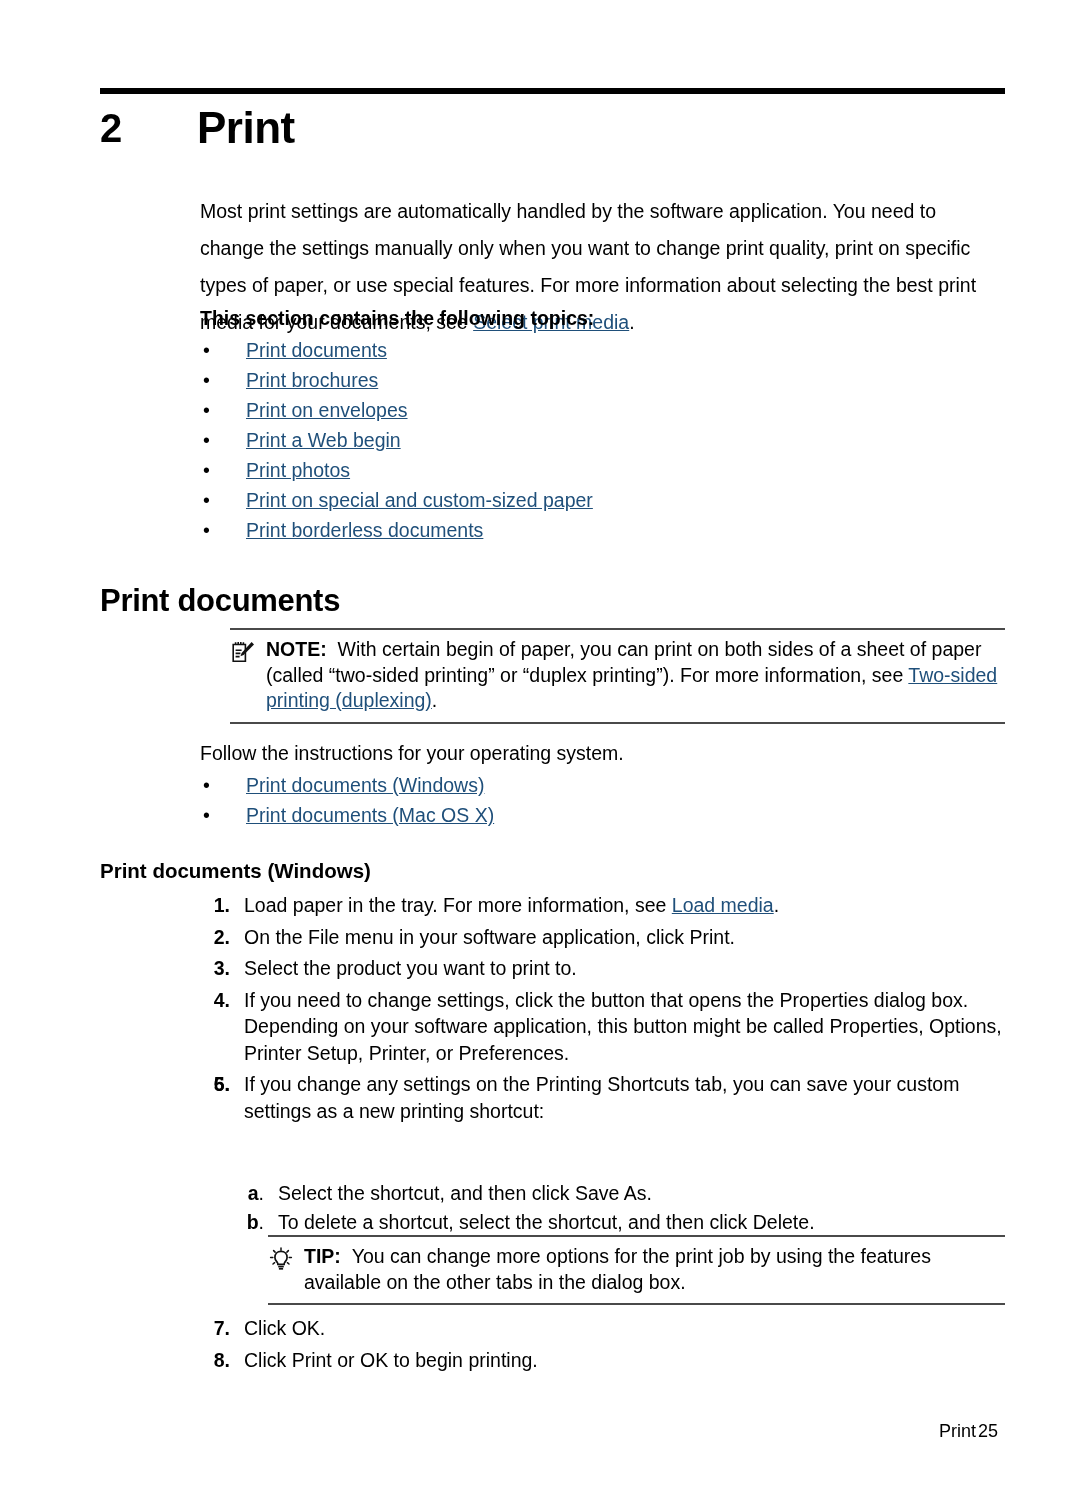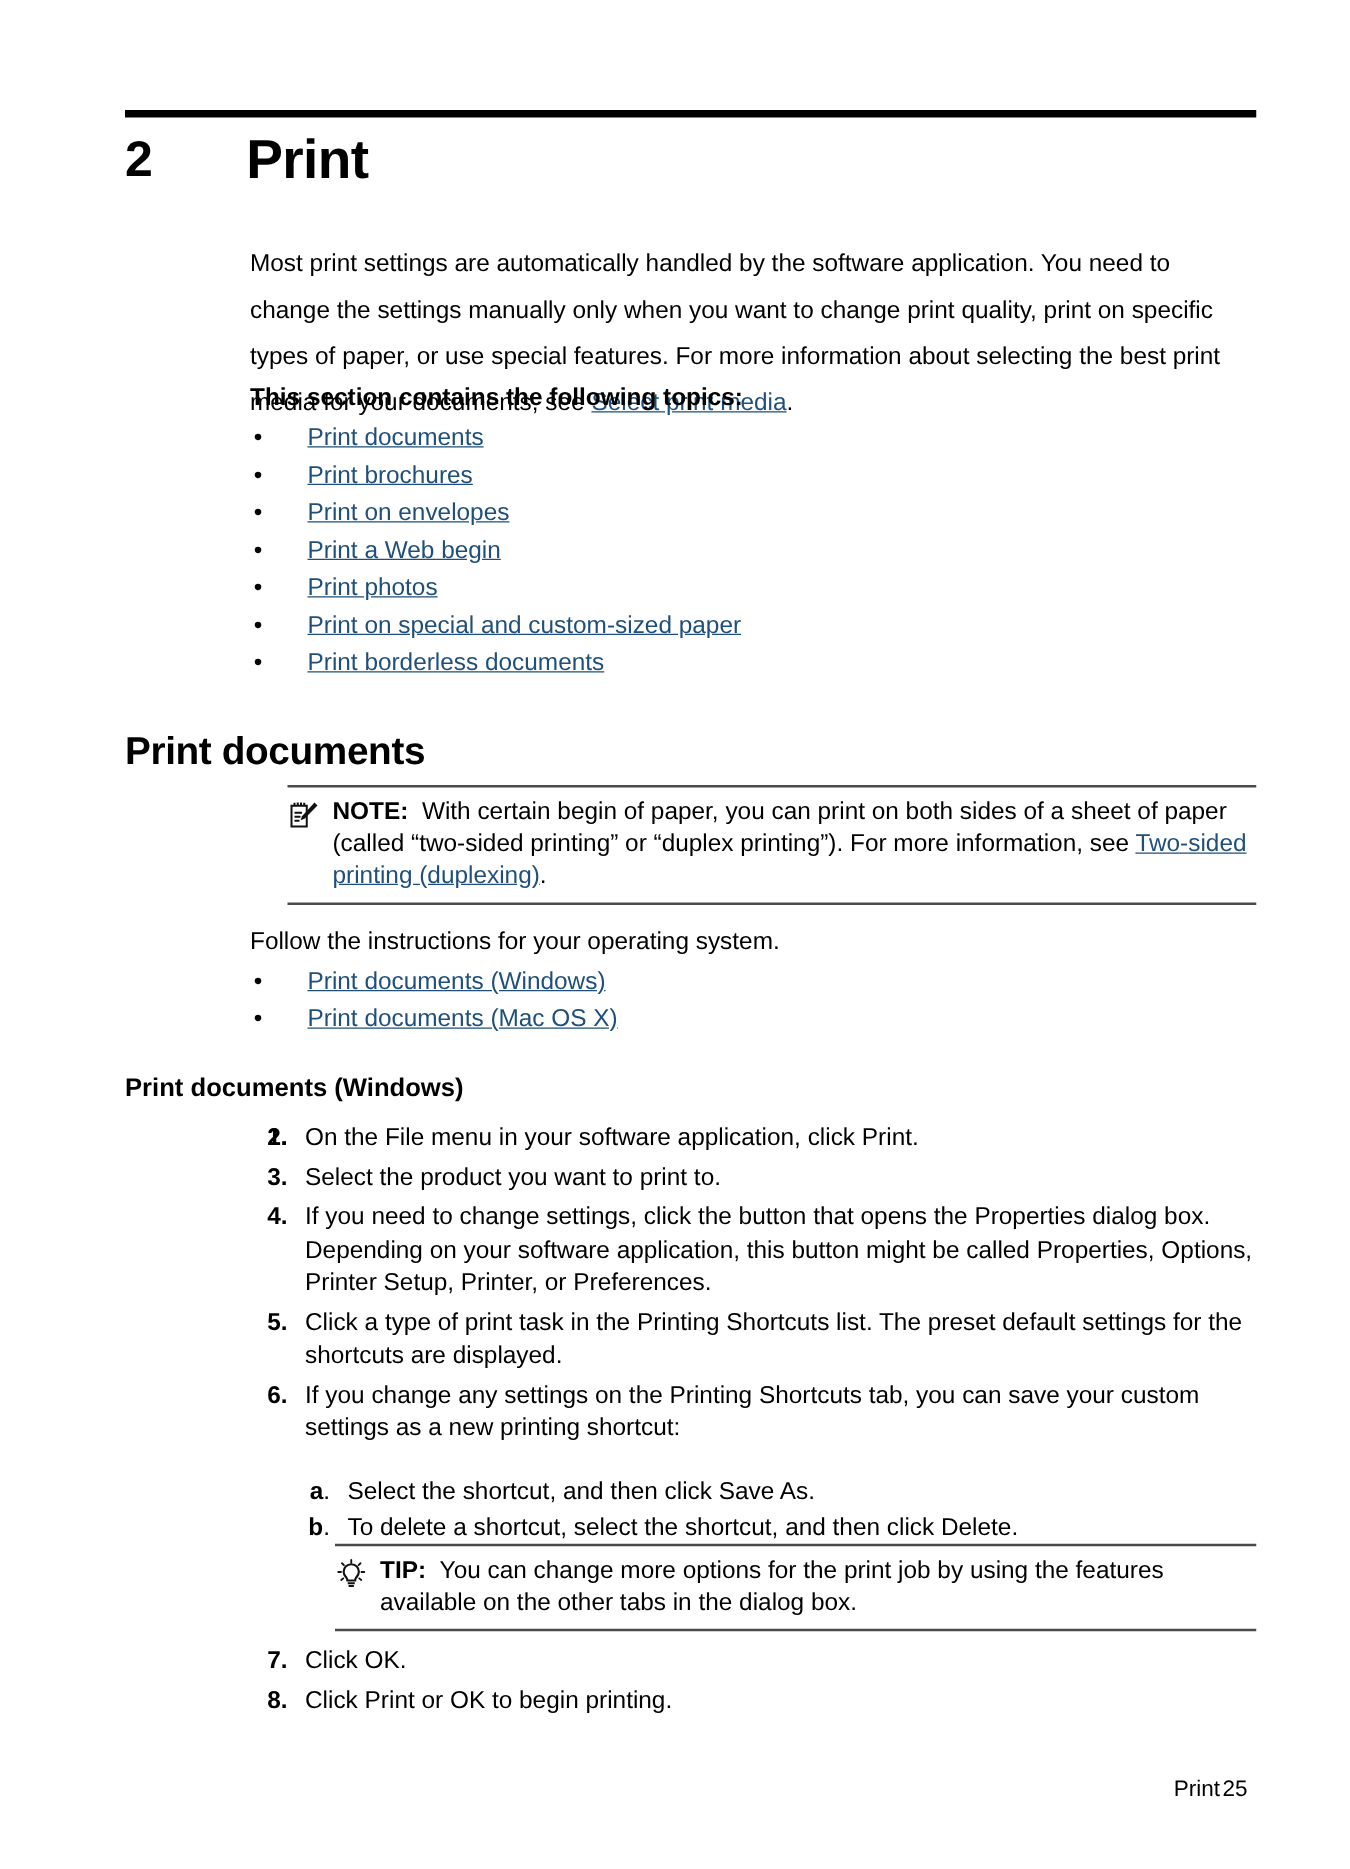--- a/index.html
+++ b/index.html
@@ -274,25 +274,25 @@
     <ul class="bullets" id="follow-list">
         <li><span class="dot">•</span><a class="doclink" href="#">Print documents (Windows)</a></li>
         <li><span class="dot">•</span><a class="doclink" href="#">Print documents (Mac OS X)</a></li>
       </ul>
   </div>
 
   <h3 class="sub-head" style="top:858px;">Print documents (Windows)</h3>
 
   <div class="body-col" style="left:200px; top:892px; width:805px;">
     <ol class="steps" id="windows-steps">
-        <li><span class="num">1.</span></li>
+        <li><span class="num">1.</span><span><span>Load paper in the tray. For more information, see </span><a class="doclink" href="#">Load media</a><span>.</span></span></li>
         <li><span class="num">2.</span><span><span>On the </span><b>File</b><span> menu in your software application, click </span><b>Print</b><span>.</span></span></li>
         <li><span class="num">3.</span><span><span>Select the product you want to print to.</span></span></li>
         <li><span class="num">4.</span><span><span>If you need to change settings, click the button that opens the </span><b>Properties</b><span> dialog box. Depending on your software application, this button might be called </span><b>Properties</b><span>, </span><b>Options</b><span>, </span><b>Printer Setup</b><span>, </span><b>Printer</b><span>, or </span><b>Preferences</b><span>.</span></span></li>
-        <li><span class="num">5.</span><span><span>Click a type of print task in the </span><b>Printing Shortcuts</b><span> list. The preset default settings for the shortcuts are displayed.</span></span></li>
+        <li><span class="num">5.</span></li>
         <li><span class="num">6.</span><span><span>If you change any settings on the </span><b>Printing Shortcuts</b><span> tab, you can save your custom settings as a new printing shortcut:</span></span></li>
       </ol>
   </div>
 
   <div class="body-col" style="left:238px; top:1175px; width:767px;">
     <ol class="substeps" id="windows-substeps">
         <li><span class="num"><b>a</b>.</span><span><span>Select the shortcut, and then click </span><b>Save As</b><span>.</span></span></li>
         <li><span class="num"><b>b</b>.</span><span><span>To delete a shortcut, select the shortcut, and then click </span><b>Delete</b><span>.</span></span></li>
       </ol>
   </div>

